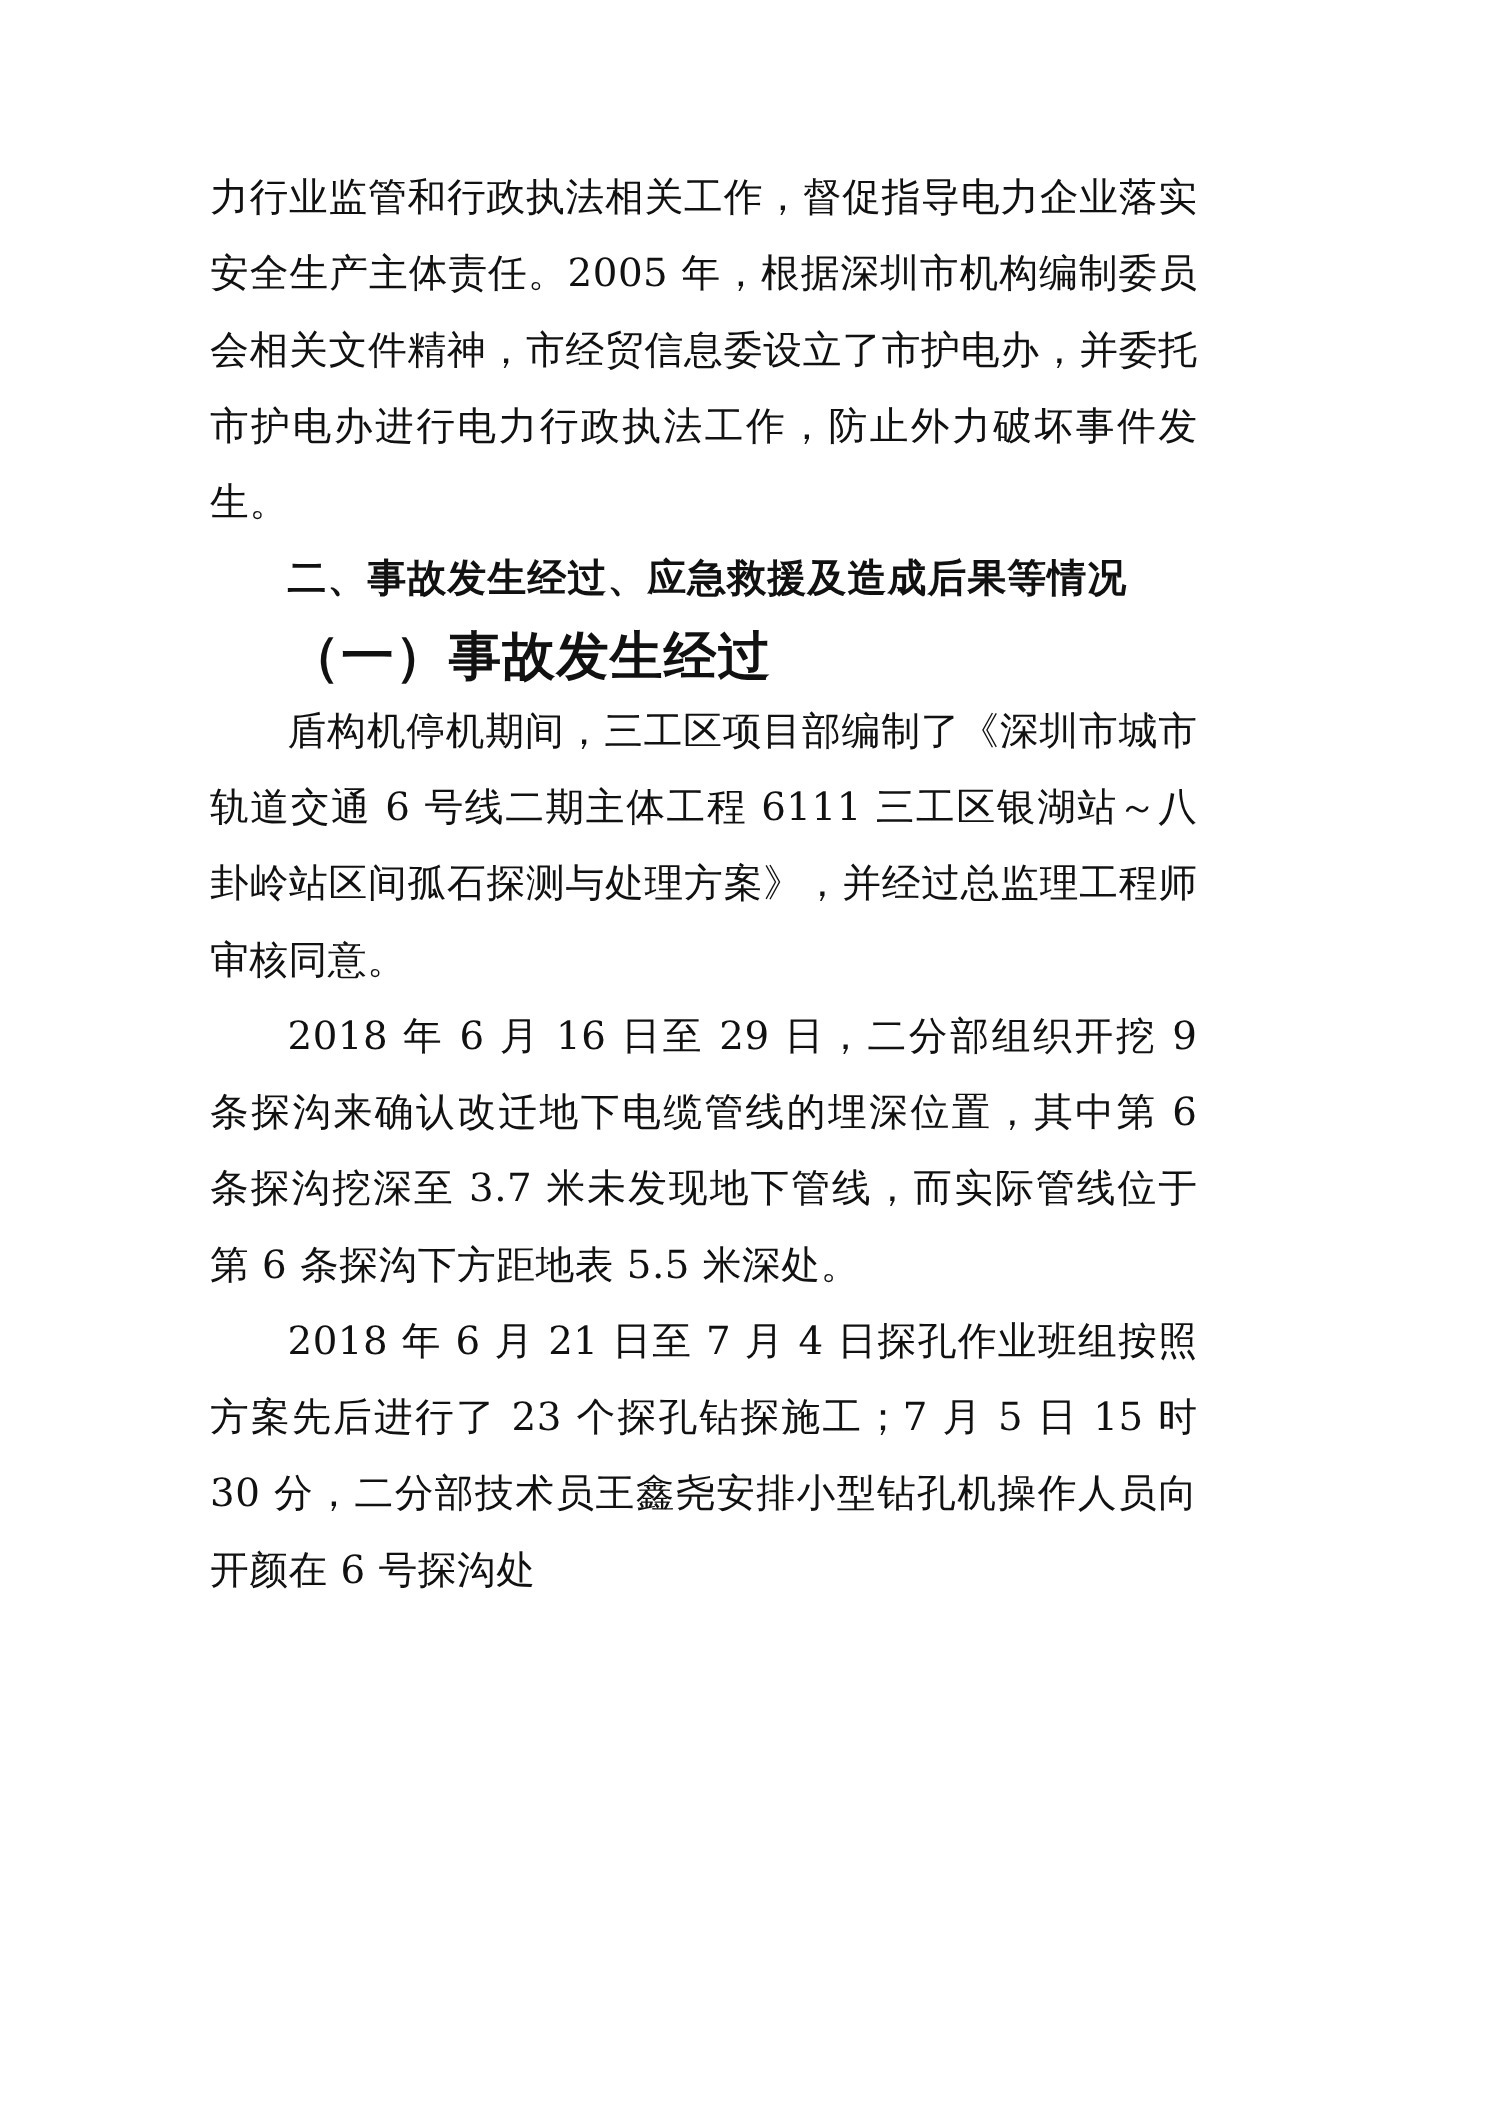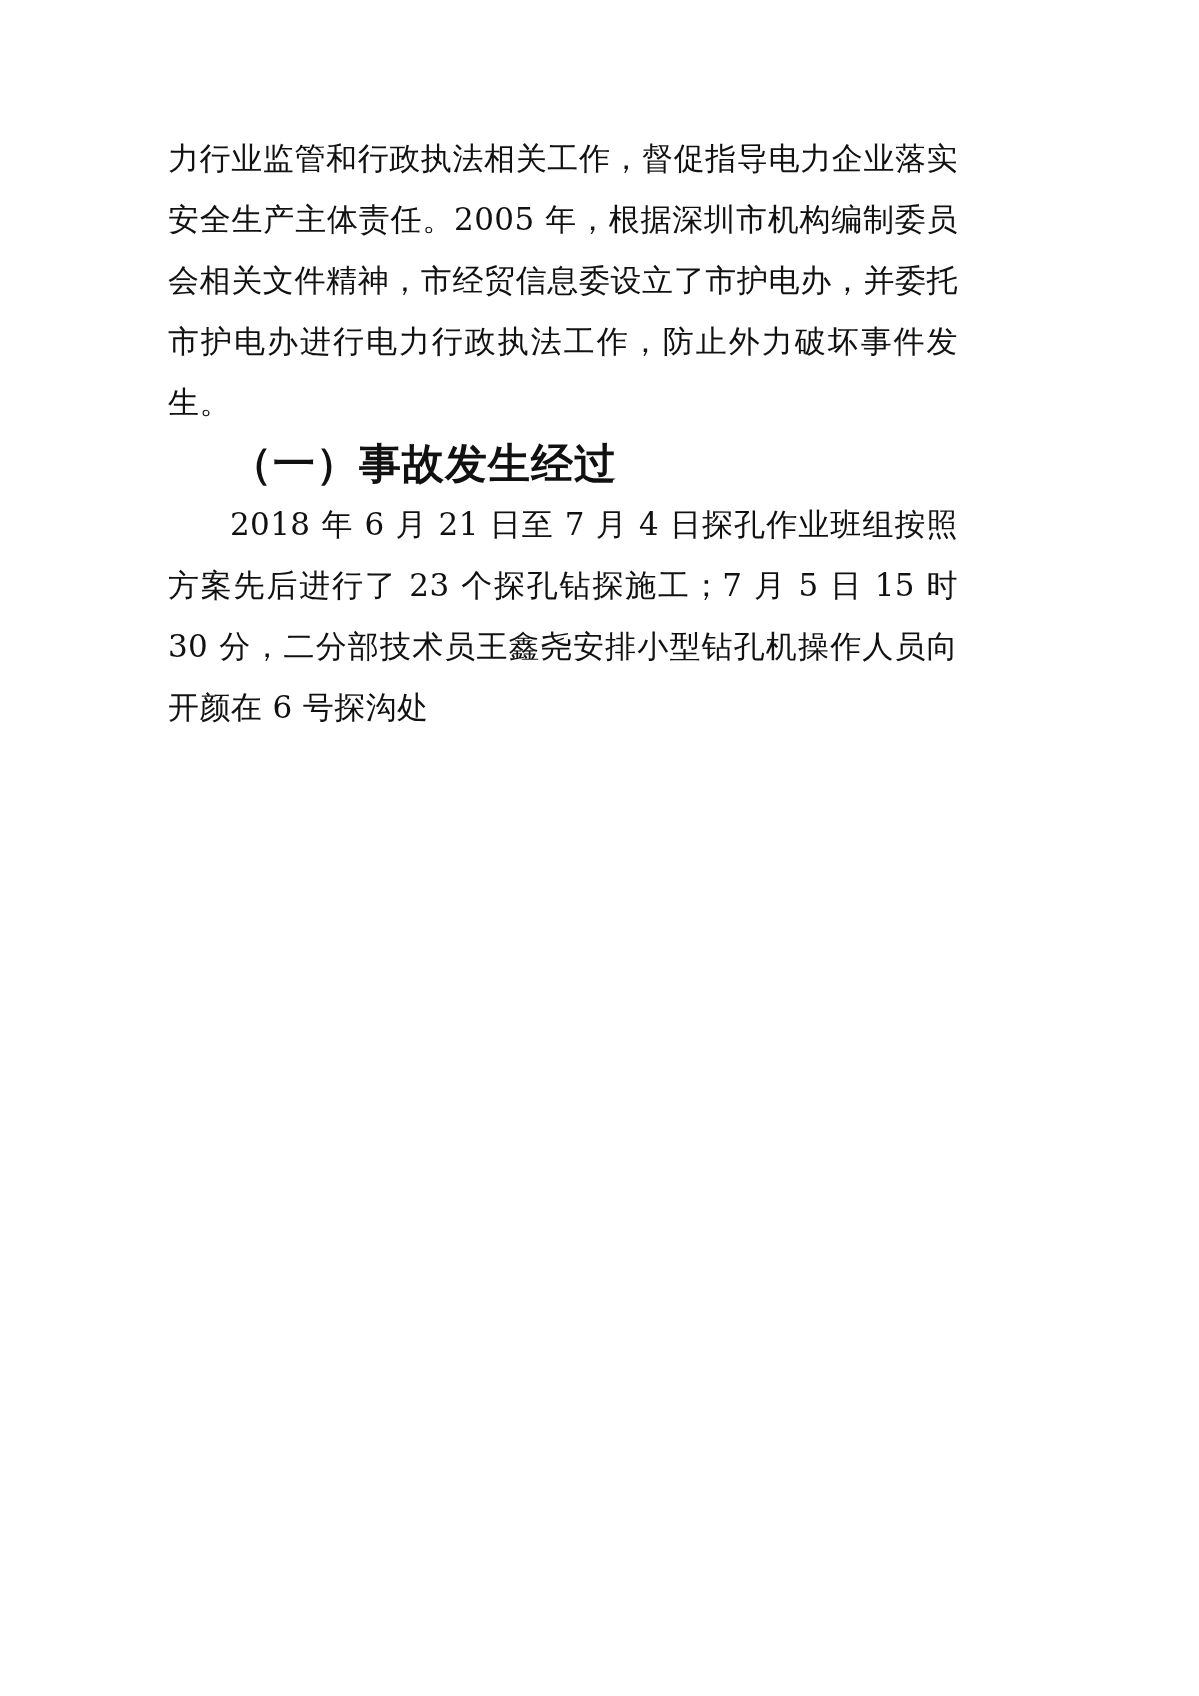--- a/index.html
+++ b/index.html
@@ -66,24 +66,27 @@
   }
 </style>
 </head>
 <body>
 
 <div class="page">
   <div class="content">
 
     <p class="cont">力行业监管和行政执法相关工作，督促指导电力企业落实安全生产主体责任。2005 年，根据深圳市机构编制委员会相关文件精神，市经贸信息委设立了市护电办，并委托市护电办进行电力行政执法工作，防止外力破坏事件发生。</p>
 
+    <p class="heading">二、事故发生经过、应急救援及造成后果等情况</p>
 
     <p class="subheading">（一）事故发生经过</p>
 
 
+    <p class="body">盾构机停机期间，三工区项目部编制了《深圳市城市轨道交通 6 号线二期主体工程 6111 三工区银湖站～八卦岭站区间孤石探测与处理方案》，并经过总监理工程师审核同意。</p>
 
+    <p class="body">2018 年 6 月 16 日至 29 日，二分部组织开挖 9 条探沟来确认改迁地下电缆管线的埋深位置，其中第 6 条探沟挖深至 3.7 米未发现地下管线，而实际管线位于第 6 条探沟下方距地表 5.5 米深处。</p>
 
     <p class="body">2018 年 6 月 21 日至 7 月 4 日探孔作业班组按照方案先后进行了 23 个探孔钻探施工；7 月 5 日 15 时 30 分，二分部技术员王鑫尧安排小型钻孔机操作人员向开颜在 6 号探沟处</p>
 
   </div>
 
   <div class="page-number">8</div>
 </div>
 
 </body></html>

